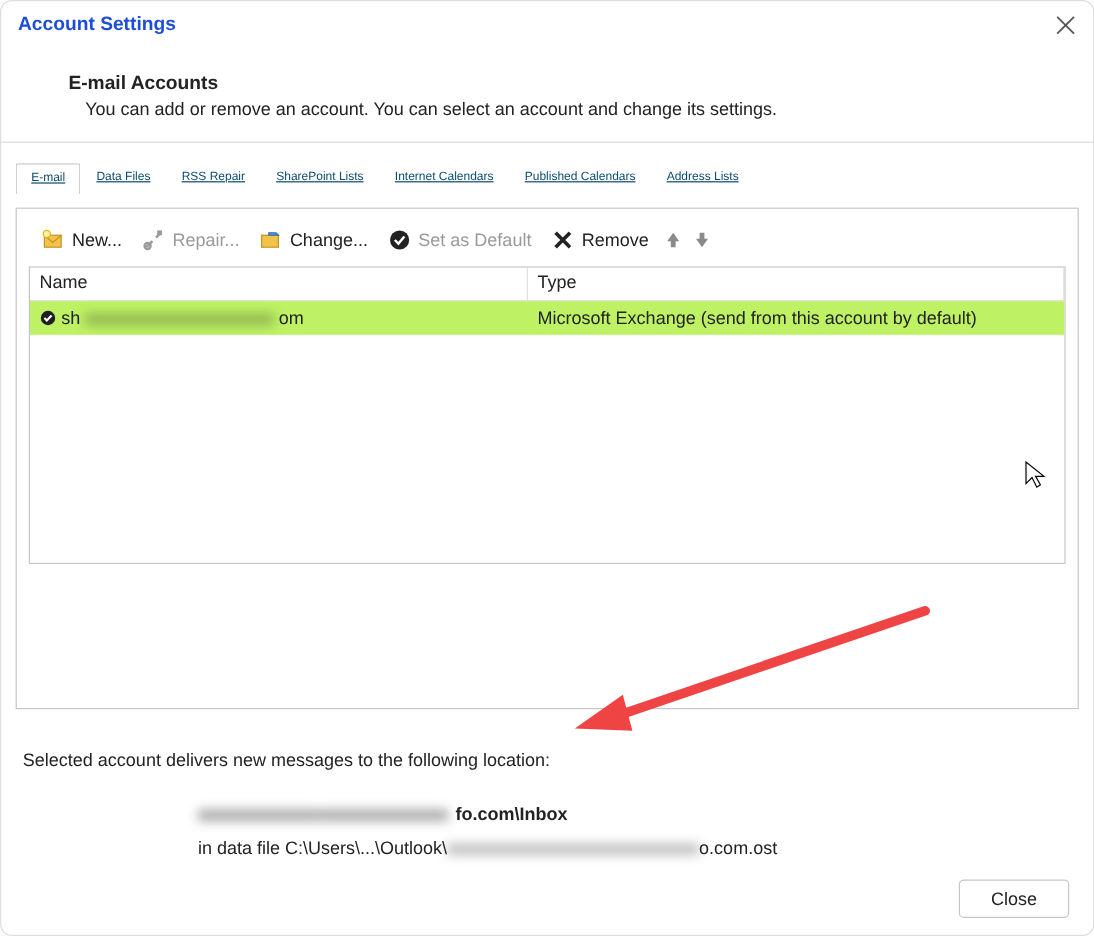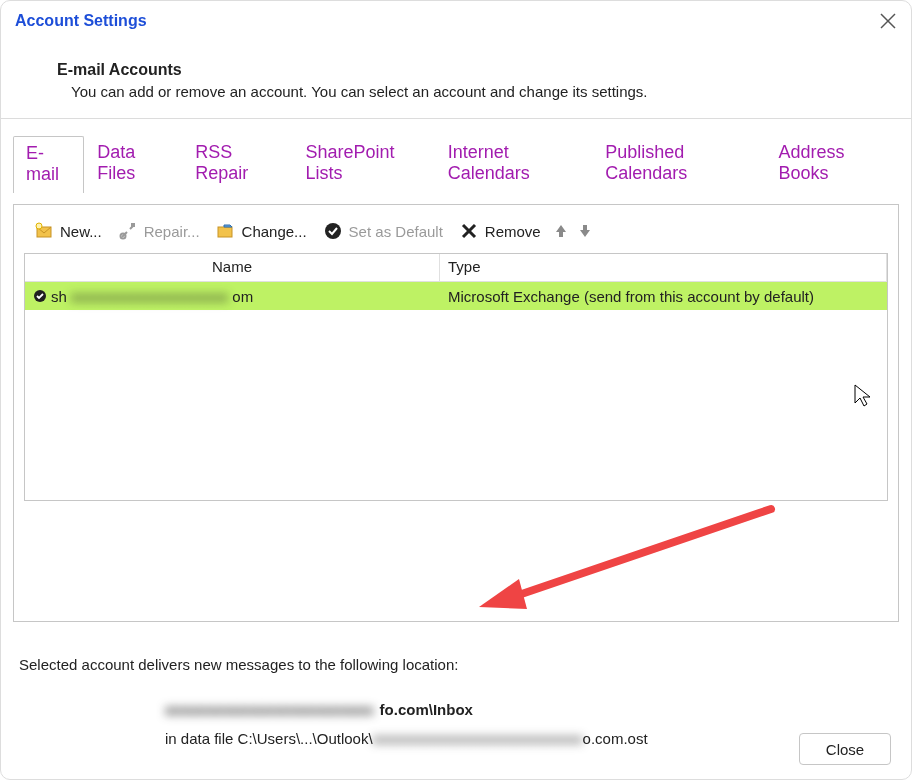--- a/index.html
+++ b/index.html
@@ -49,25 +49,26 @@
   }
   .tabs {
     display: flex;
     align-items: flex-end;
     padding: 16px 12px 0 12px;
     gap: 0;
     position: relative;
   }
   .tab {
     padding: 6px 12px 8px 12px;
-    font-size: 18px;
-    color: #a21caf;
+    font-size: 10px;
+    color: #0c4a6e;
     border: 1px solid transparent;
     border-bottom: none;
     cursor: default;
+    text-decoration: underline;
   }
   .tab.active {
     border-color: #c6c6c6;
     background: #fff;
     border-top-left-radius: 2px;
     border-top-right-radius: 2px;
     position: relative;
     top: 1px;
     z-index: 2;
   }
@@ -110,21 +111,21 @@
     display: flex;
     height: 28px;
     border-bottom: 1px solid #e0e0e0;
     font-size: 15px;
     color: #222;
   }
   .gcol {
     padding: 4px 8px;
     border-right: 1px solid #e0e0e0;
   }
-  .gcol.name { width: 415px; text-align: center; }
+  .gcol.name { width: 415px; }
   .gcol.type { flex: 1; }
   .grow {
     display: flex;
     align-items: center;
     height: 28px;
     font-size: 15px;
     background: #bef264;
   }
   .gcell { padding: 3px 8px; display:flex; align-items:center; gap:4px; }
   .gcell.name { width: 415px; }
@@ -209,21 +210,21 @@
     <div class="sub">You can add or remove an account. You can select an account and change its settings.</div>
   </div>
 
   <div class="tabs">
     <div class="tab active">E-mail</div>
     <div class="tab">Data Files</div>
     <div class="tab">RSS Repair</div>
     <div class="tab">SharePoint Lists</div>
     <div class="tab">Internet Calendars</div>
     <div class="tab">Published Calendars</div>
-    <div class="tab">Address Books</div>
+    <div class="tab">Address Lists</div>
   </div>
 
   <div class="panel">
 
     <div class="toolbar">
       <span class="tbtn">
         <span class="ic">
           <svg viewBox="0 0 20 20">
               <rect x="3" y="6" width="14" height="10" fill="#f2c24b" stroke="#c79326"></rect>
               <polyline points="3,6 10,12 17,6" fill="none" stroke="#c79326"></polyline>

